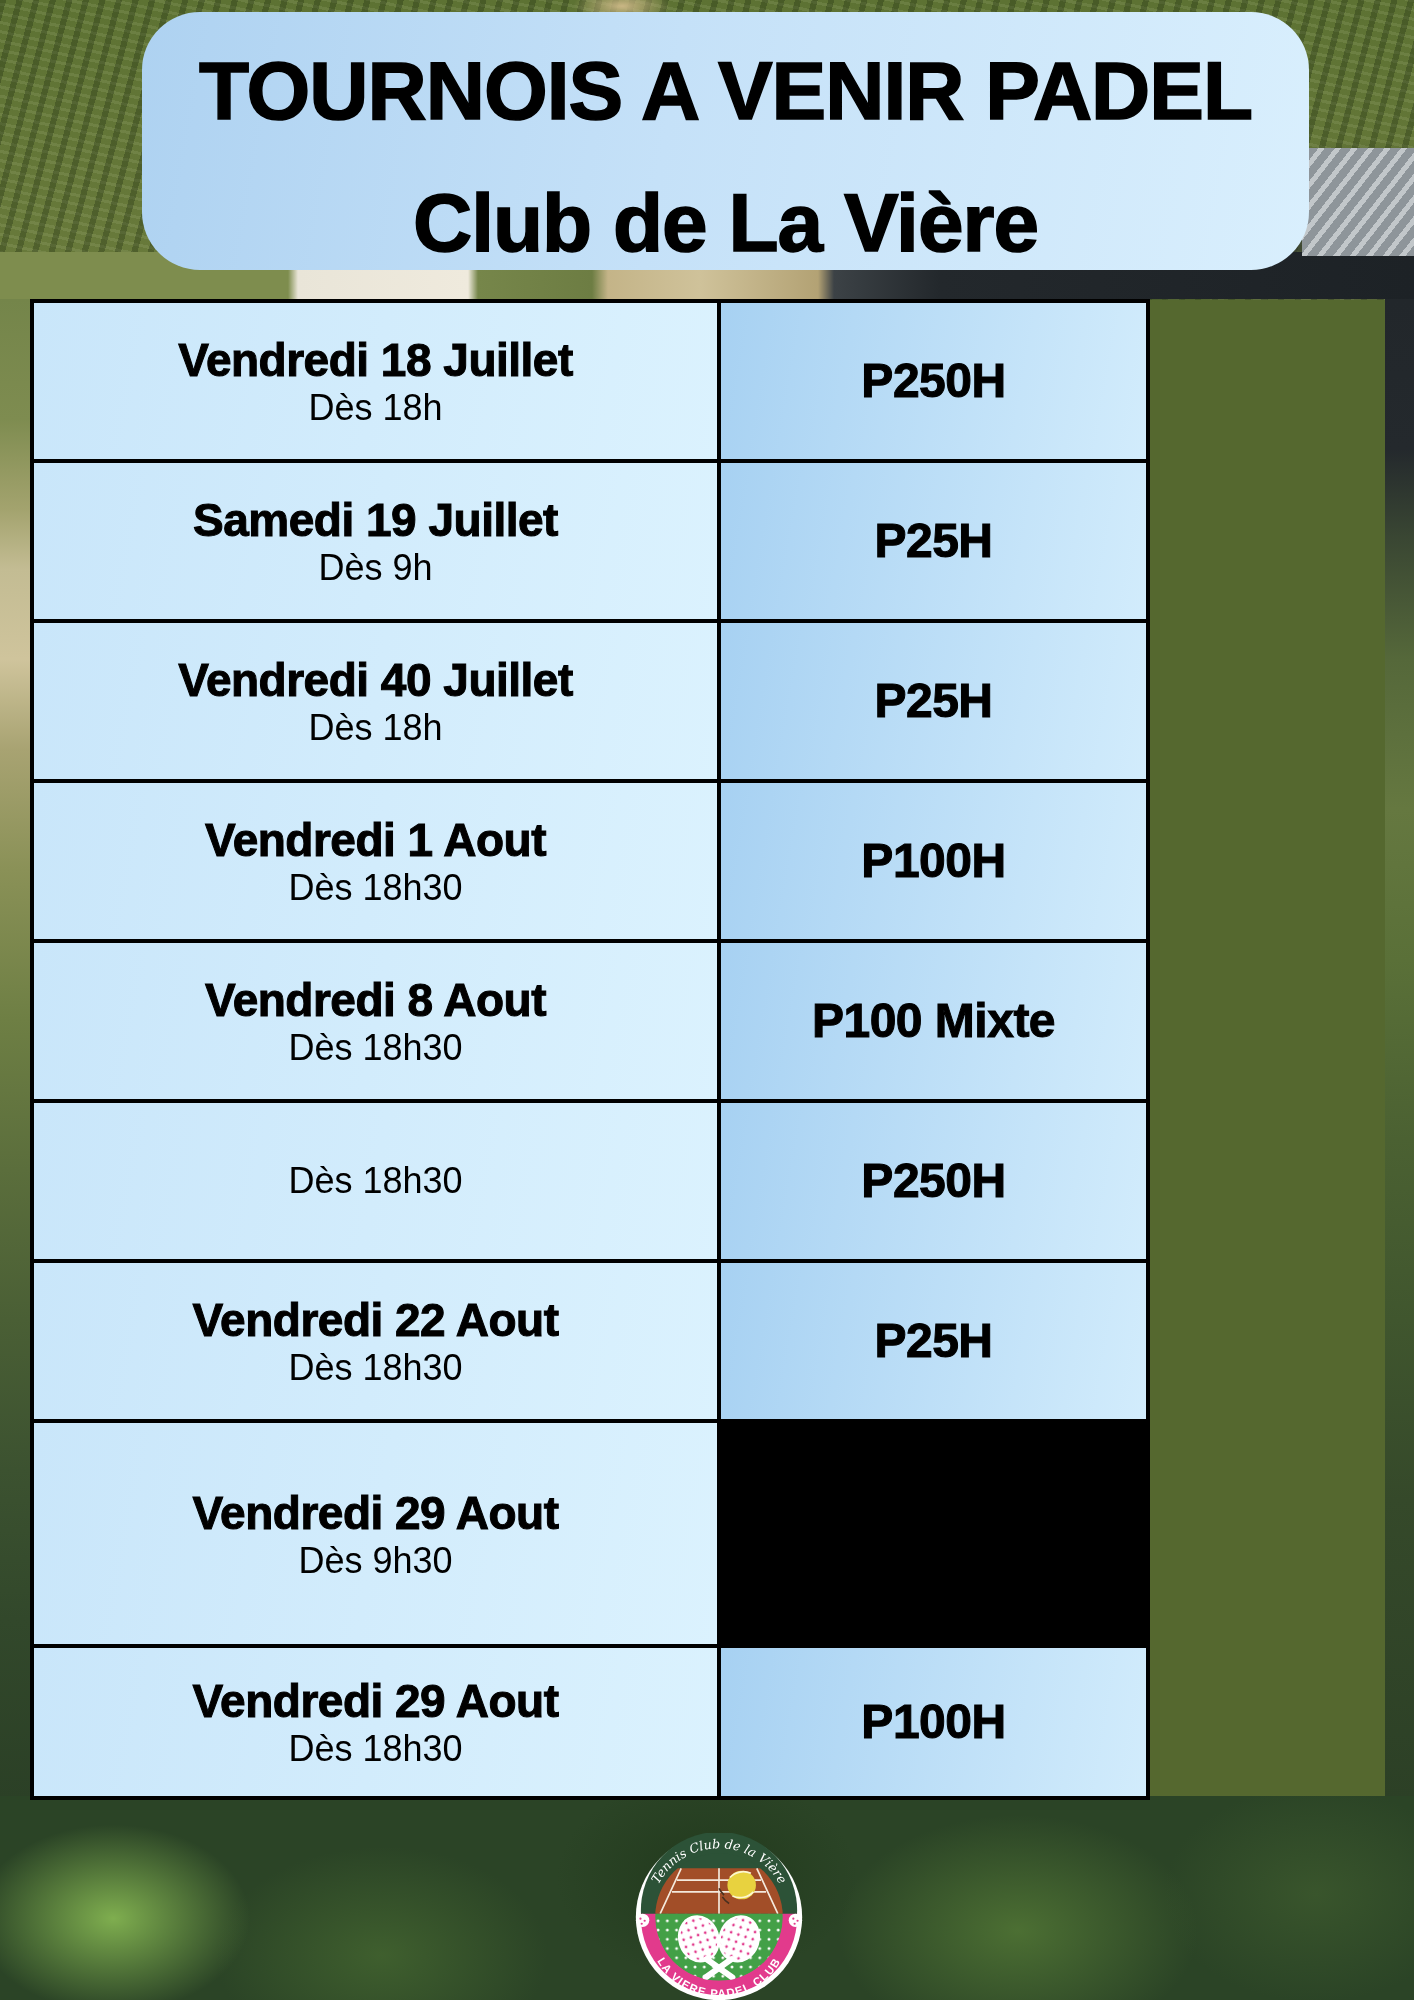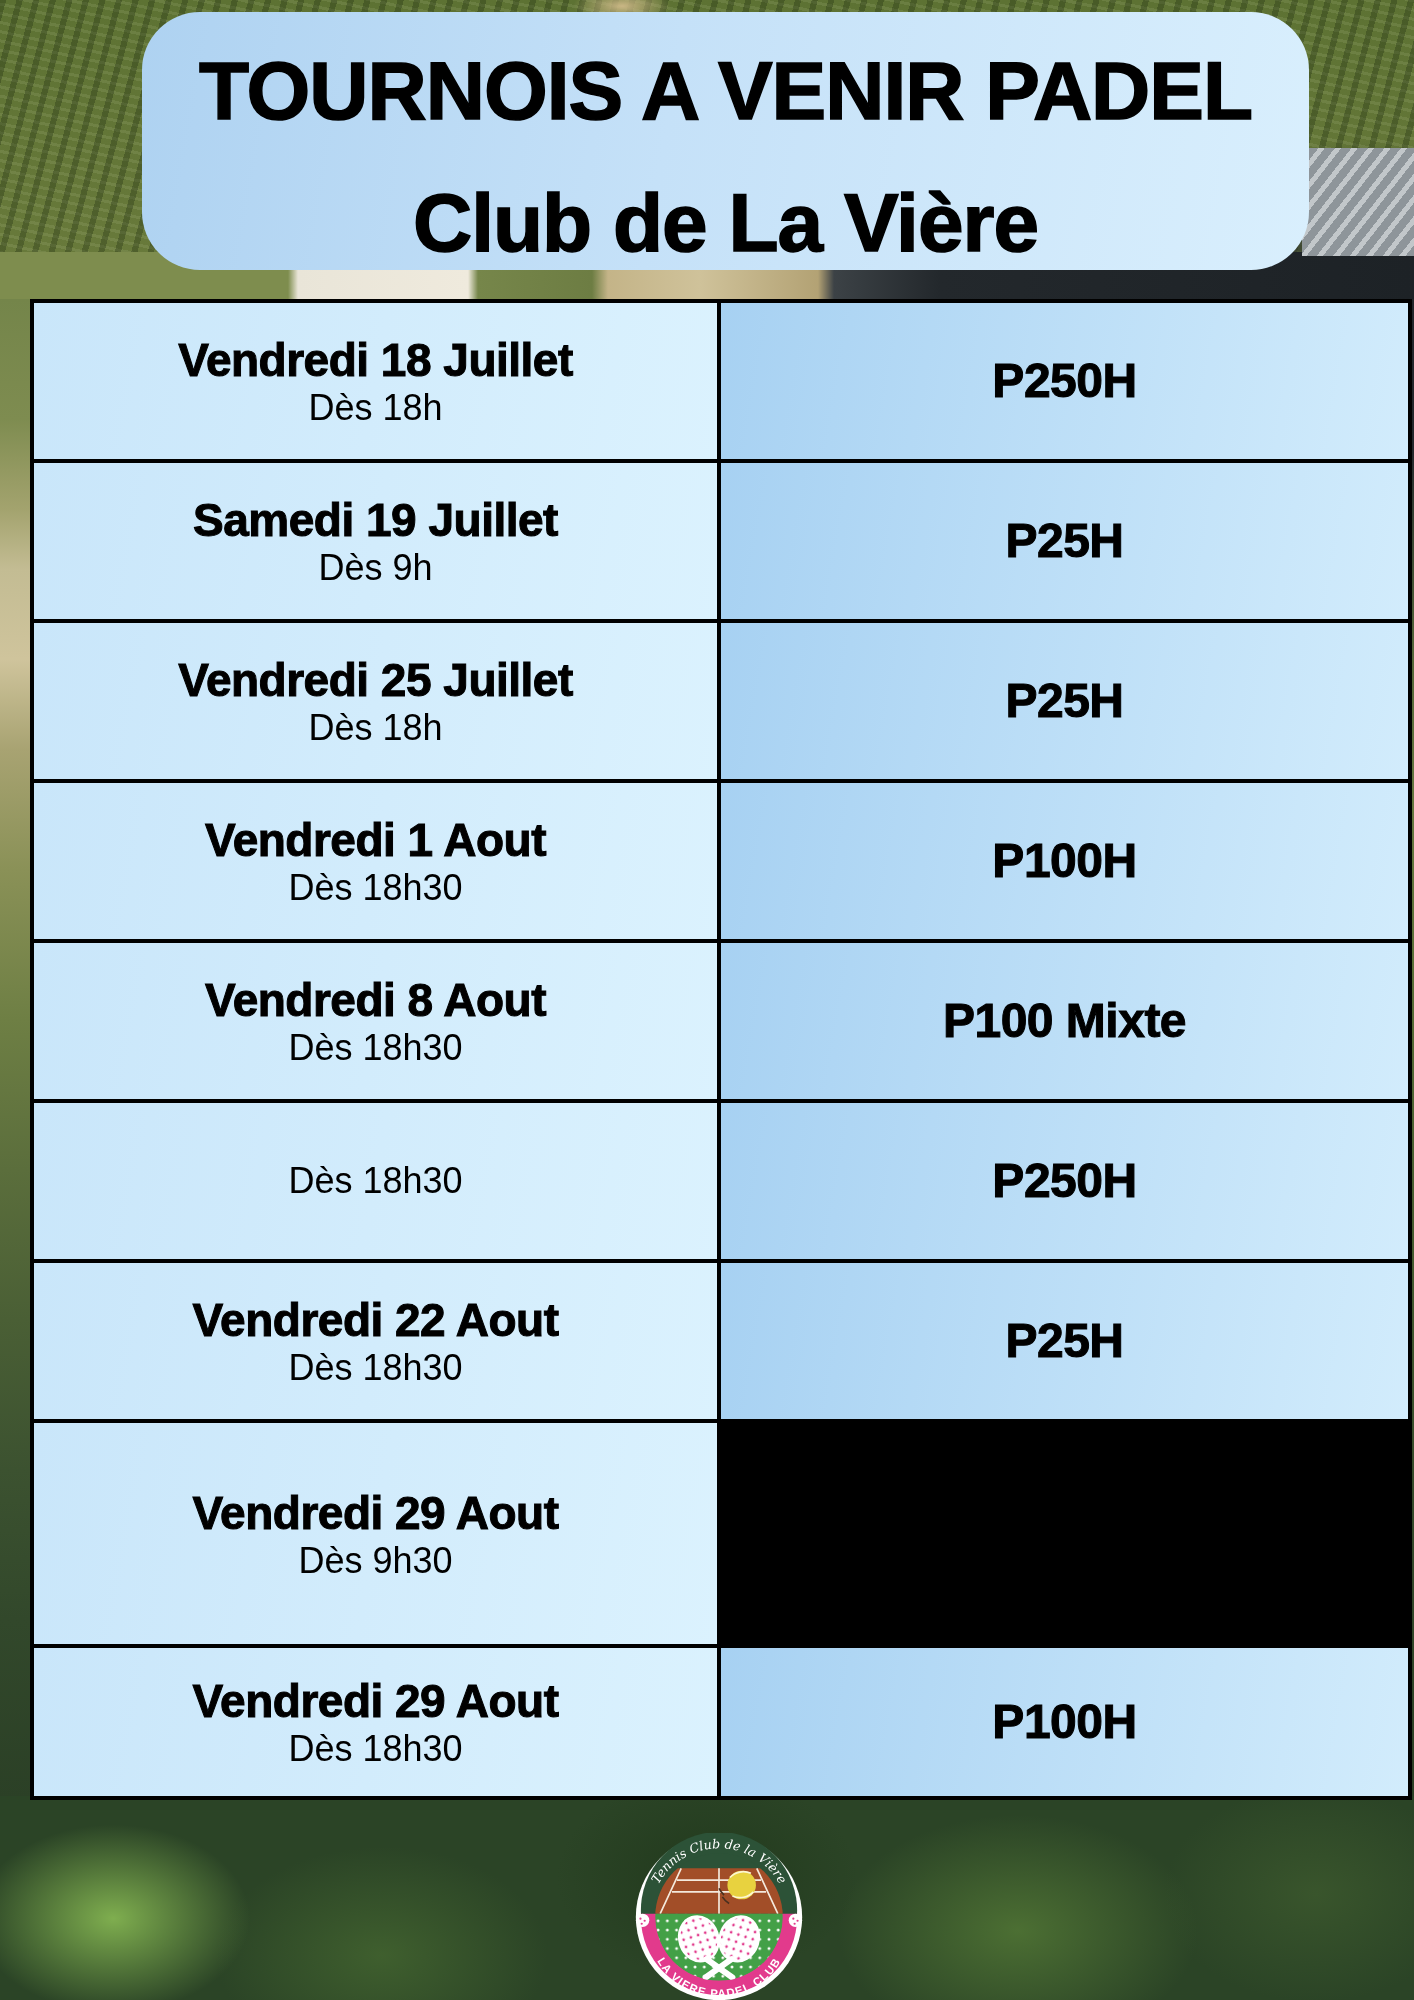--- a/index.html
+++ b/index.html
@@ -57,21 +57,21 @@
     border-radius:58px;z-index:5;
     background:linear-gradient(100deg,#aed2f1 0%,#c5e1f8 45%,#d9effd 100%);
     display:flex;flex-direction:column;align-items:center;justify-content:center;
   }
   .title-line{
     font-size:82px;font-weight:700;line-height:1.22;white-space:nowrap;
     letter-spacing:-1px;margin-top:32px;-webkit-text-stroke:1.5px #000;
   }
   
   .schedule{
-    position:absolute;left:30px;top:299px;width:1382px;height:1501px;
+    position:absolute;left:30px;top:299px;width:1120px;height:1501px;
     box-sizing:border-box;border:4px solid #000;background:#000;
     display:flex;flex-direction:column;z-index:4;
   }
   .row{display:flex;height:156px;flex:none;border-bottom:4px solid #000;}
   .row.tall{height:221px;}
   .row.short{height:148px;border-bottom:none;}
   .cell{display:flex;flex-direction:column;align-items:center;justify-content:center;}
   .cell.left{width:683px;flex:none;border-right:4px solid #000;
     background:linear-gradient(100deg,#c9e6fa,#dbf2fe);}
   .cell.right{flex:1;background:linear-gradient(100deg,#a7d1f2,#d2ecfc);}
@@ -116,21 +116,21 @@
         <div class="date">Samedi 19 Juillet</div>
         <div class="time">Dès 9h</div>
       </div>
       <div class="cell right">
         <div class="cat">P25H</div>
       </div>
     </div>
 
     <div class="row">
       <div class="cell left">
-        <div class="date">Vendredi 25 Juillet</div>
+        <div class="date">Vendredi 40 Juillet</div>
         <div class="time">Dès 18h</div>
       </div>
       <div class="cell right">
         <div class="cat">P25H</div>
       </div>
     </div>
 
     <div class="row">
       <div class="cell left">
         <div class="date">Vendredi 1 Aout</div>

